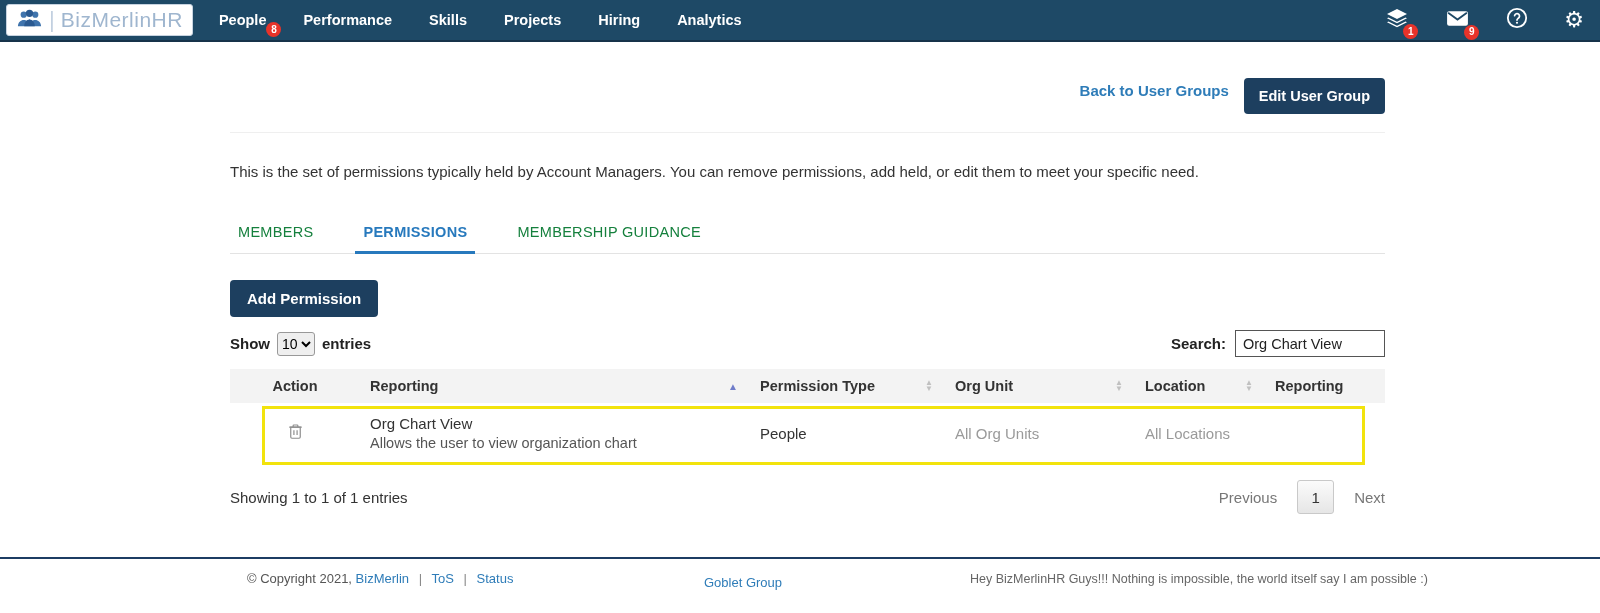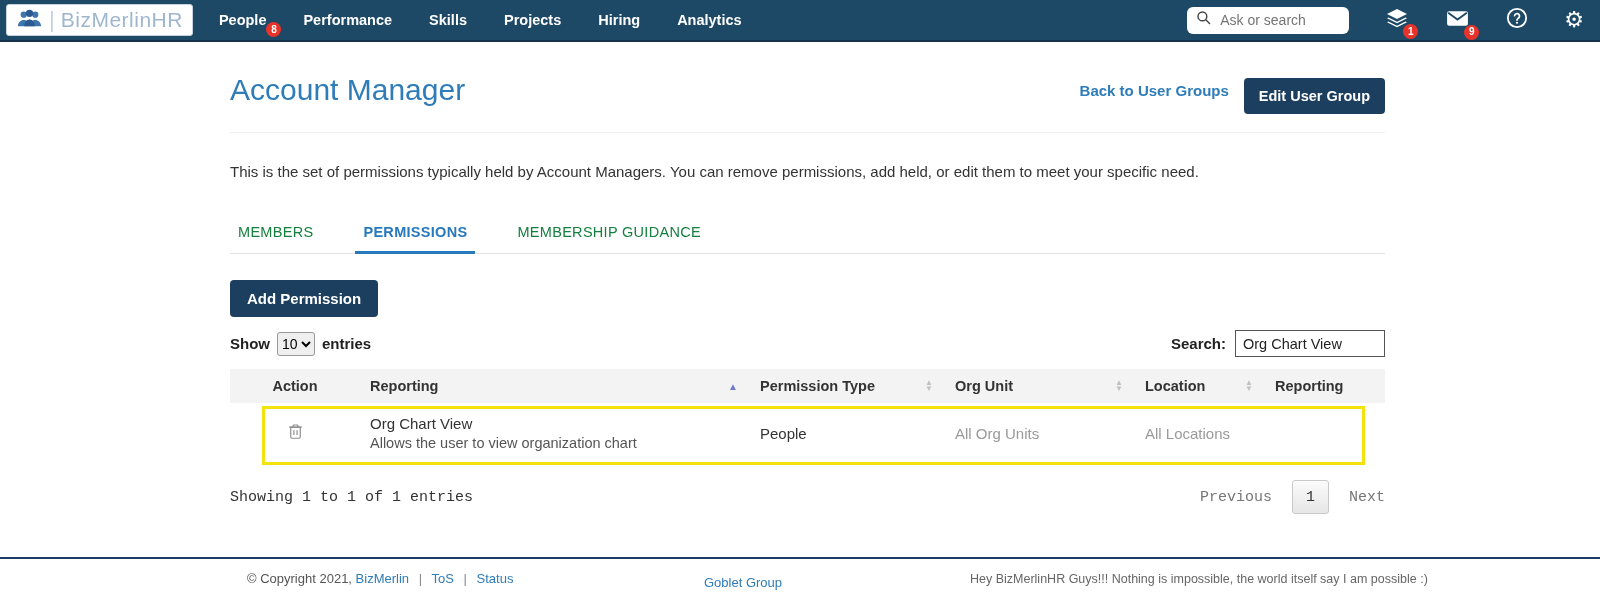--- a/index.html
+++ b/index.html
@@ -101,21 +101,21 @@
   .tbl-row { position:relative; align-items:center; padding:12px 0 13px; }
   .highlight-box {
     position:absolute; left:32px; right:20px; top:3px; bottom:-1px;
     border:3px solid #f2e30c; pointer-events:none;
   }
   .td { padding:0 10px; font-size:15px; color:#333; }
   .td-action { display:flex; justify-content:center; cursor:pointer; }
   .perm-desc { font-size:14.5px; color:#555; margin-top:3px; }
   .muted { color:#9a9a9a; }
 
-  .table-footer { display:flex; align-items:center; margin-top:16px; font-size:15px; color:#333;font-family:Liberation Mono, monospace; }
+  .table-footer { display:flex; align-items:center; margin-top:16px; font-size:15px; color:#333; }
   .pagination { margin-left:auto; display:flex; align-items:center; gap:20px; color:#777; font-size:15px; }
   .page-btn { cursor:pointer; }
   .page-num {
     width:37px; height:34px; display:flex; align-items:center; justify-content:center;
     border:1px solid #c9c9c9; border-radius:3px; color:#333; cursor:pointer;
     background:linear-gradient(#fbfbfb,#e6e6e6);
   }
 
   
   .footer { position:absolute; left:0; right:0; top:557px; height:56px; border-top:2px solid #1c3c63;padding-left:11px; }
@@ -149,29 +149,20 @@
       <span class="badge people-badge">8</span>
     </div>
     <div class="nav-item">Performance</div>
     <div class="nav-item">Skills</div>
     <div class="nav-item">Projects</div>
     <div class="nav-item">Hiring</div>
     <div class="nav-item">Analytics</div>
   </div>
 
   <div class="nav-right">
-    <div class="nav-search">
-      <span>
-        <svg viewBox="0 0 20 20" width="16" height="16">
-          <circle cx="8" cy="8" r="5.5" fill="none" stroke="#444" stroke-width="1.8"></circle>
-          <line x1="12.3" y1="12.3" x2="17.5" y2="17.5" stroke="#444" stroke-width="1.8"></line>
-        </svg>
-      </span>
-      <input type="text" placeholder="Ask or search" style="">
-    </div>
 
     <div class="nav-icon">
       <span>
         <svg viewBox="0 0 24 24" width="24" height="24">
           <path d="M12 3 2 8l10 5 10-5z" fill="#fff"></path>
           <path d="M3.5 11.5 2 12.3l10 5 10-5-1.5-.8-8.5 4.2z" fill="#fff"></path>
           <path d="M3.5 15.5 2 16.3l10 5 10-5-1.5-.8-8.5 4.2z" fill="#fff"></path>
         </svg>
       </span>
       <span class="badge icon-badge">1</span>
@@ -199,21 +190,20 @@
 
     <div class="nav-icon">
       <span class="gear-glyph">⚙</span>
     </div>
   </div>
 </div>
 
 <div class="container">
 
   <div class="page-header">
-    <div class="page-title">Account Manager</div>
     <div class="header-actions">
       <a class="back-link">Back to User Groups</a>
       <button class="edit-btn">Edit User Group</button>
     </div>
   </div>
 
   <div class="description">This is the set of permissions typically held by Account Managers. You can remove permissions, add held, or edit them to meet your specific need.</div>
 
   <div class="tabs">
     <div class="tab">MEMBERS</div>

